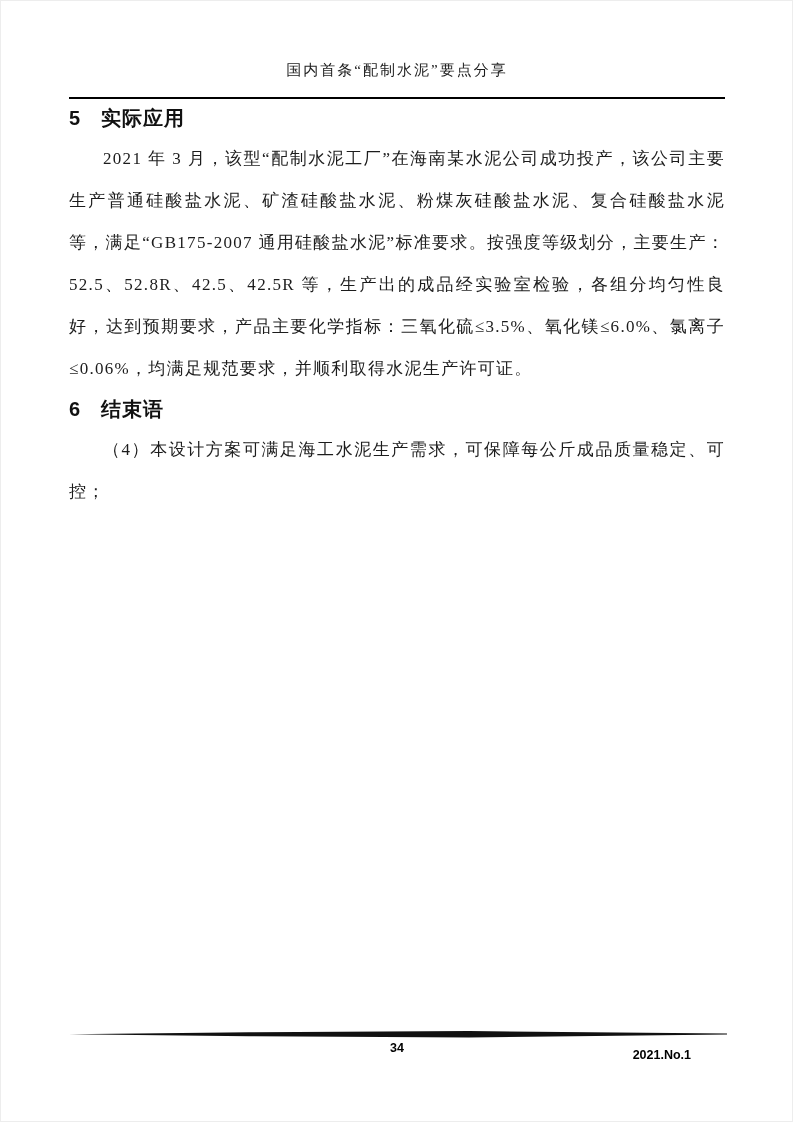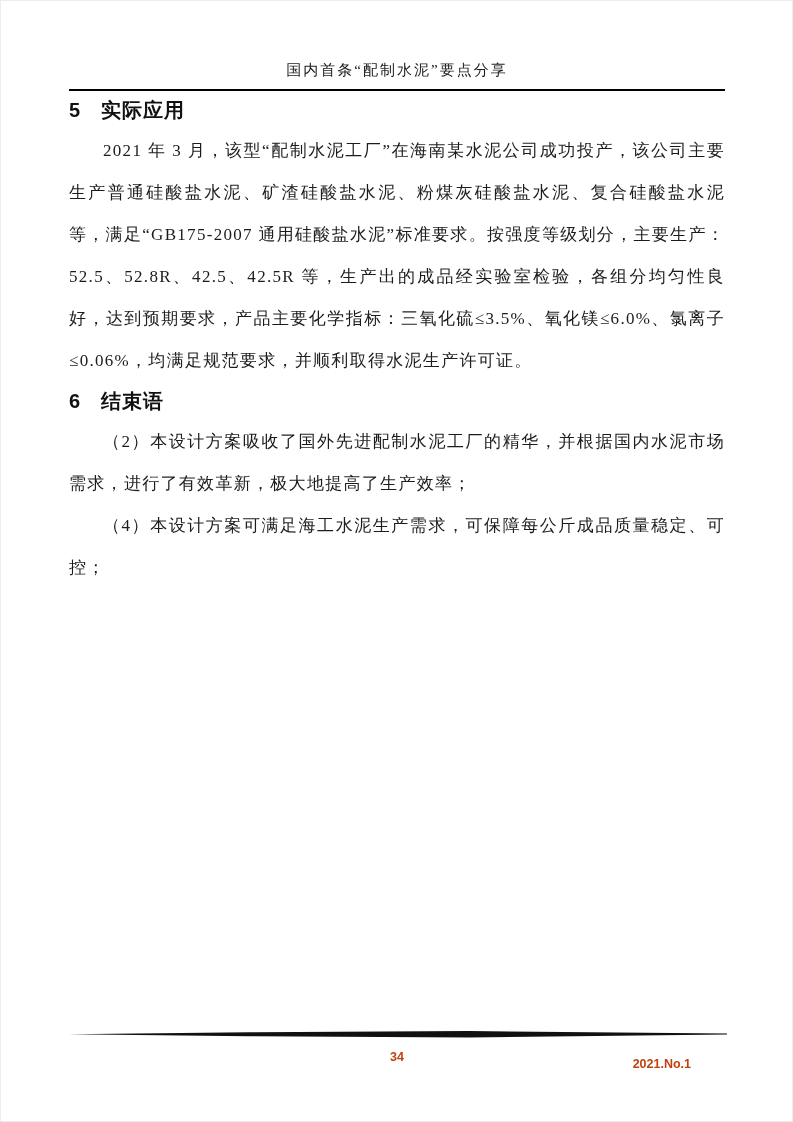--- a/index.html
+++ b/index.html
@@ -13,21 +13,21 @@
     border:1px solid #ededed;
     font-family:"Liberation Serif","DejaVu Serif",serif;
     color:#1c1c1c;
     overflow:hidden;
   }
   .header{
     text-align:center;
     font-size:15px;
     letter-spacing:2px;
     line-height:22px;
-    padding-bottom:8px;
+    padding-bottom:16px;
     border-bottom:2px solid #000;
   }
   .section-heading{
     display:flex;
     align-items:baseline;
     font-family:"Liberation Sans","DejaVu Sans",sans-serif;
     font-weight:bold;
     font-size:20px;
     line-height:26px;
     letter-spacing:1px;
@@ -46,25 +46,25 @@
     color:#1c1c1c;
   }
   .footer{
     position:absolute;
     left:68px;right:67px;top:1030px;
   }
   .footer-rule{height:7px;line-height:0;}
   .footer-row{
     position:relative;
     height:18px;
-    margin-top:12px;
+    margin-top:3px;
     font-family:"Liberation Sans","DejaVu Sans",sans-serif;
     font-size:12.5px;
     font-weight:bold;
-    color:#c2410c;
+    color:#000000;
   }
   .page-num{
     position:absolute;left:0;right:0;
     text-align:center;
   }
   .issue{
     position:absolute;right:34px;top:7px;
   }
 </style>
 </head>
@@ -81,21 +81,20 @@
     <span>实际应用</span>
   </div>
 
   <p class="body-para">2021 年 3 月，该型“配制水泥工厂”在海南某水泥公司成功投产，该公司主要生产普通硅酸盐水泥、矿渣硅酸盐水泥、粉煤灰硅酸盐水泥、复合硅酸盐水泥等，满足“GB175-2007 通用硅酸盐水泥”标准要求。按强度等级划分，主要生产：52.5、52.8R、42.5、42.5R 等，生产出的成品经实验室检验，各组分均匀性良好，达到预期要求，产品主要化学指标：三氧化硫≤3.5%、氧化镁≤6.0%、氯离子≤0.06%，均满足规范要求，并顺利取得水泥生产许可证。</p>
 
   <div class="section-heading">
     <span class="sec-num">6</span>
     <span>结束语</span>
   </div>
 
-  <p class="body-para">（2）本设计方案吸收了国外先进配制水泥工厂的精华，并根据国内水泥市场需求，进行了有效革新，极大地提高了生产效率；</p>
   <p class="body-para">（4）本设计方案可满足海工水泥生产需求，可保障每公斤成品质量稳定、可控；</p>
 
   <div class="footer">
     <div class="footer-rule">
       <svg width="658" height="7" viewBox="0 0 658 7" aria-hidden="true">
         <polygon points="0,3.2 180,1.2 400,0 658,2.6 658,3.4 400,6.4 180,5.2" fill="#111"></polygon>
       </svg>
     </div>
     <div class="footer-row">
       <span class="page-num">34</span>

